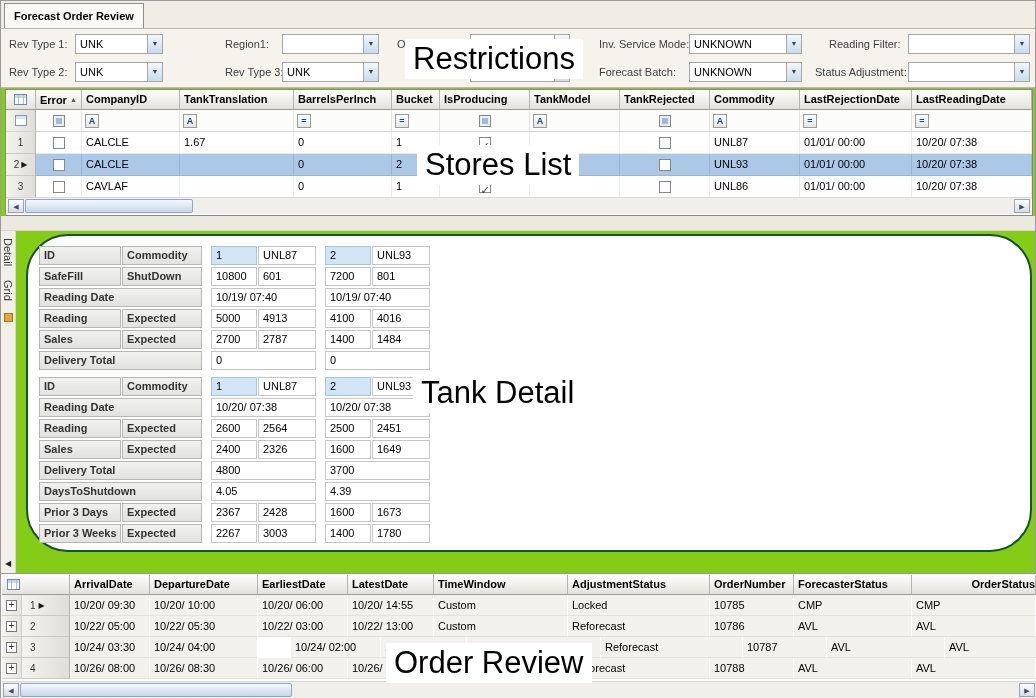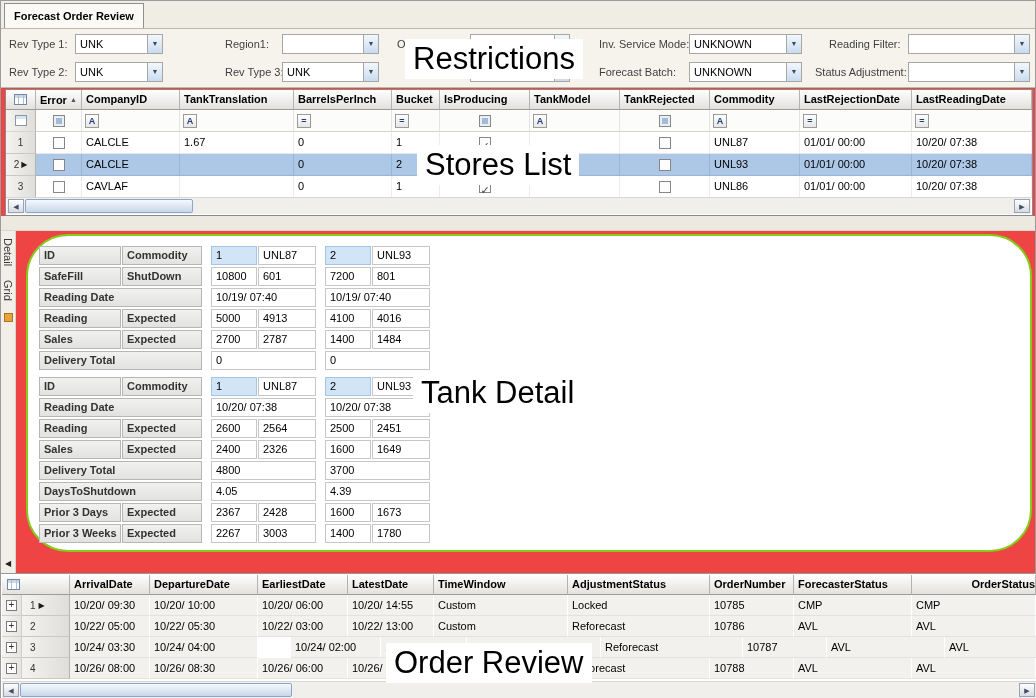--- a/index.html
+++ b/index.html
@@ -1,18 +1,18 @@
 <!DOCTYPE html>
 <html><head>
 <meta charset="utf-8">
 <style>
 *{margin:0;padding:0;box-sizing:border-box}
 html,body{width:1036px;height:698px}
 body{font-family:"Liberation Sans",sans-serif;font-size:11px;color:#000;background:#fff;position:relative;overflow:hidden}
-.app{position:absolute;inset:0;border:1px solid #9b9b9b;background:#ef4444}
+.app{position:absolute;inset:0;border:1px solid #9b9b9b;background:#84cc16}
 
 .titlebar{position:absolute;left:0;top:0;width:100%;height:27px;background:#efede4}
 .doc-tab{position:absolute;left:3px;top:2px;height:25px;background:#faf9f5;border:1px solid #8f8f8f;border-bottom:none;padding:0 9px;font-weight:bold;line-height:24px;white-space:nowrap}
 
 .restr{position:absolute;left:0;top:27px;width:100%;height:60px;background:#f5f3ec;border-top:1px solid #bcb9ad;border-bottom:1px solid #bcb9ad}
 .flabel{position:absolute;color:#3f3f3f;white-space:nowrap}
 .combo{position:absolute;height:20px;background:#fff;border:1px solid #a6a6a6}
 .cval{position:absolute;left:4px;top:0;line-height:18px;white-space:nowrap}
 .cbtn{position:absolute;right:0;top:0;width:15px;height:18px;border-left:1px solid #a6a6a6;background:linear-gradient(#f2f7fc,#cadcef);font-size:7px;color:#3a4a5a;text-align:center;line-height:17px}
 
@@ -45,21 +45,21 @@
 .hs-btn{position:absolute;top:1px;width:16px;height:14px;background:linear-gradient(#fefefe,#d8dbe2);border:1px solid #98a3b8;color:#3e4c66;font-size:7px;text-align:center;line-height:13px}
 .hs-left{left:1px}
 .hs-right{right:1px}
 .hs-thumb{position:absolute;top:1px;height:14px;background:linear-gradient(#f5f8fc,#c7d7ea);border:1px solid #8fa7c6;border-radius:2px}
 
 .splitter{position:absolute;left:0;top:215px;width:100%;height:15px;background:#ece9e0;border-bottom:1px solid #d9d6cc}
 
 .vtabs{position:absolute;left:0;top:230px;width:15px;height:342px;background:#f1efe7;border-right:1px solid #d8d6cc;text-align:center}
 .vtab{writing-mode:vertical-rl;font-size:11px;color:#3a3a3a;padding:7px 1px;margin:0 auto;white-space:nowrap}
 .vtab-icon{width:9px;height:9px;margin:5px auto;background:#e9a33c;border:1px solid #a9761f}
-.detail-round{position:absolute;left:25px;top:233px;width:1006px;height:318px;border:2px solid #84cc16;border-radius:42px;background:#fff}
+.detail-round{position:absolute;left:25px;top:233px;width:1006px;height:318px;border:2px solid #14532d;border-radius:42px;background:#fff}
 .dtable{position:absolute;left:11px}
 #dtable0{top:10px}
 #dtable1{top:141px}
 .dt-row{display:flex;height:20px;margin-bottom:1px}
 .dt-cell{height:19px;line-height:17px;padding-left:4px;border:1px solid #b6b6b6;margin-right:1px;overflow:hidden;white-space:nowrap;flex:none}
 .dt-label{background:linear-gradient(#f1f1f0,#e2e2e0);font-weight:bold;color:#333}
 .dt-val{background:#fff;border-color:#c6c6c6}
 .dt-id{background:#d2e5f6;border-color:#a3c6e5}
 .dt-gap{width:8px;flex:none}
 .dscroll-arrow{position:absolute;left:4px;top:558px;font-size:8px;color:#222}

